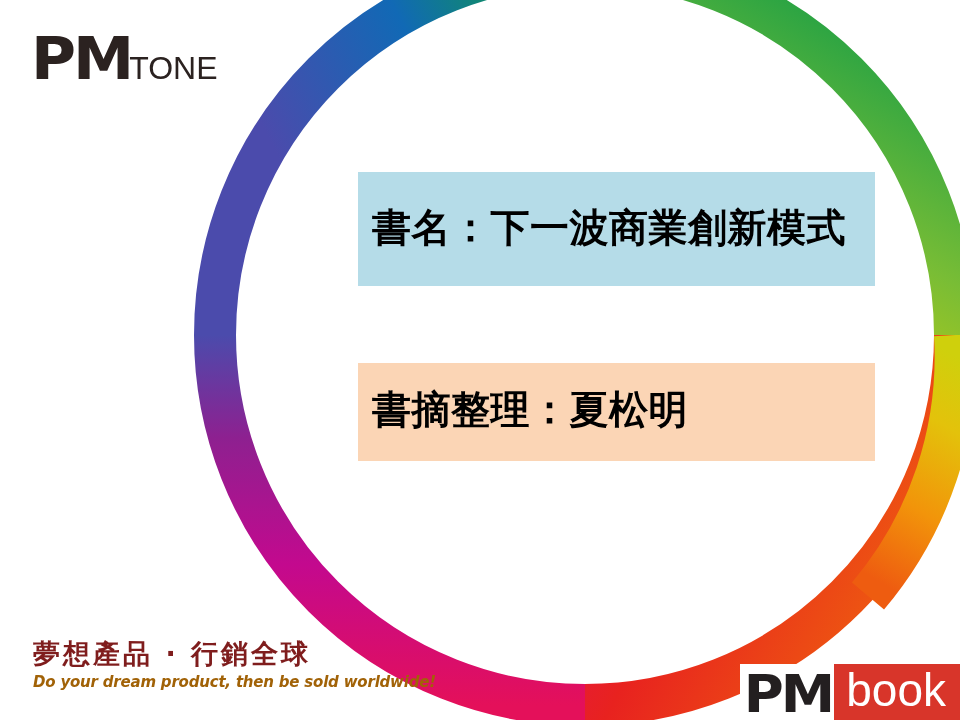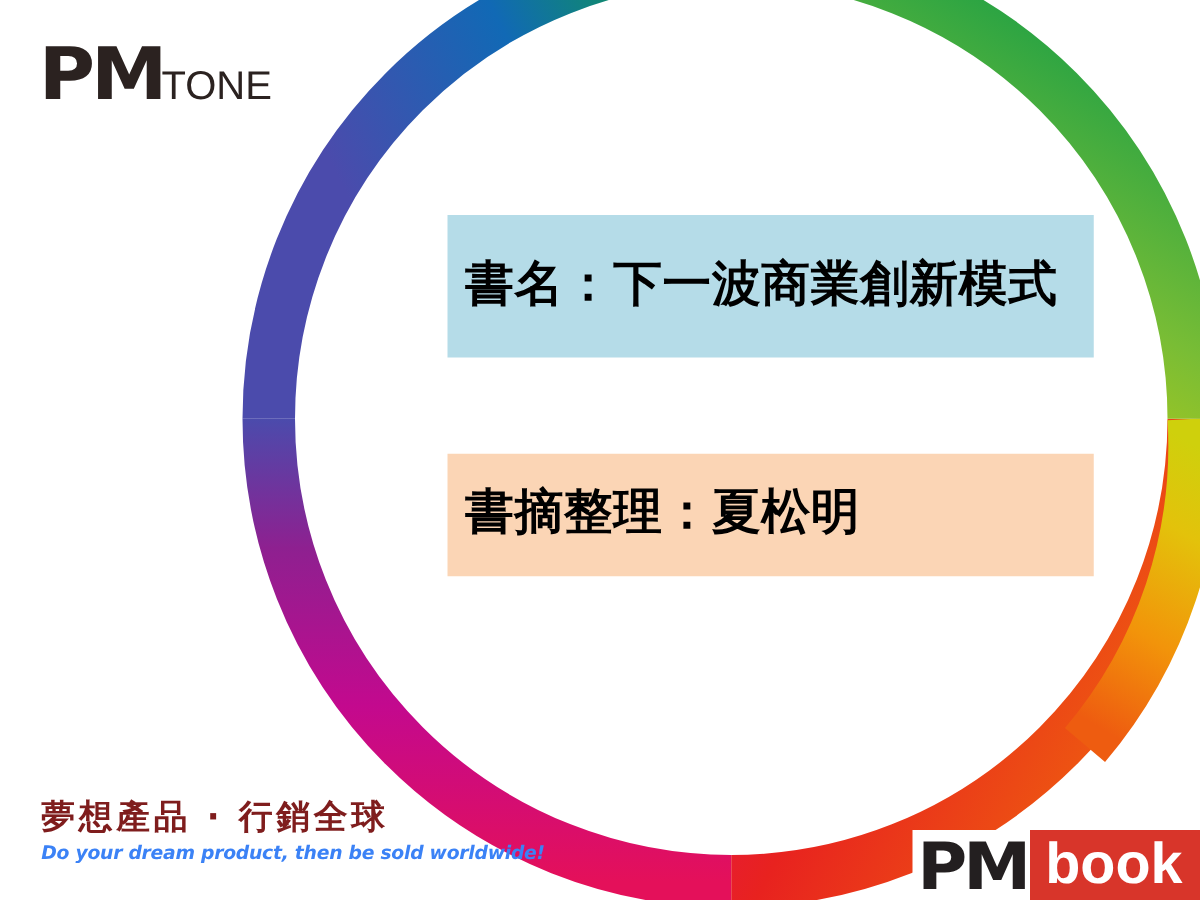--- a/index.html
+++ b/index.html
@@ -101,21 +101,21 @@
     color:#7f1d1d;
     line-height:1.3;
     white-space:nowrap;
   }
   #tagline .en {
     font-family:"DejaVu Sans", sans-serif;
     font-style:italic;
     font-weight:700;
     font-size:15px;
     letter-spacing:-0.2px;
-    color:#3b82f6;
+    color:#a16207;
     line-height:1.45;
     white-space:nowrap;
     margin-top:1px;
   }
 
   
   #pmbook {
     position:absolute;
     right:0px; bottom:0px;
     display:flex;
@@ -144,21 +144,21 @@
   }
   #pmbook .book-part {
     display:flex;
     align-items:center;
     justify-content:center;
     background:#d8352a;
     padding:0 14px 0 12px;
   }
   #pmbook .book-part .book {
     font-family:"Liberation Sans", sans-serif;
-    font-weight:700;
+    font-weight:400;
     font-size:46px;
     letter-spacing:0px;
     line-height:1;
     color:#ffffff;
     position:relative;
     top:-2px;
   }
 </style>
 </head>
 <body>

